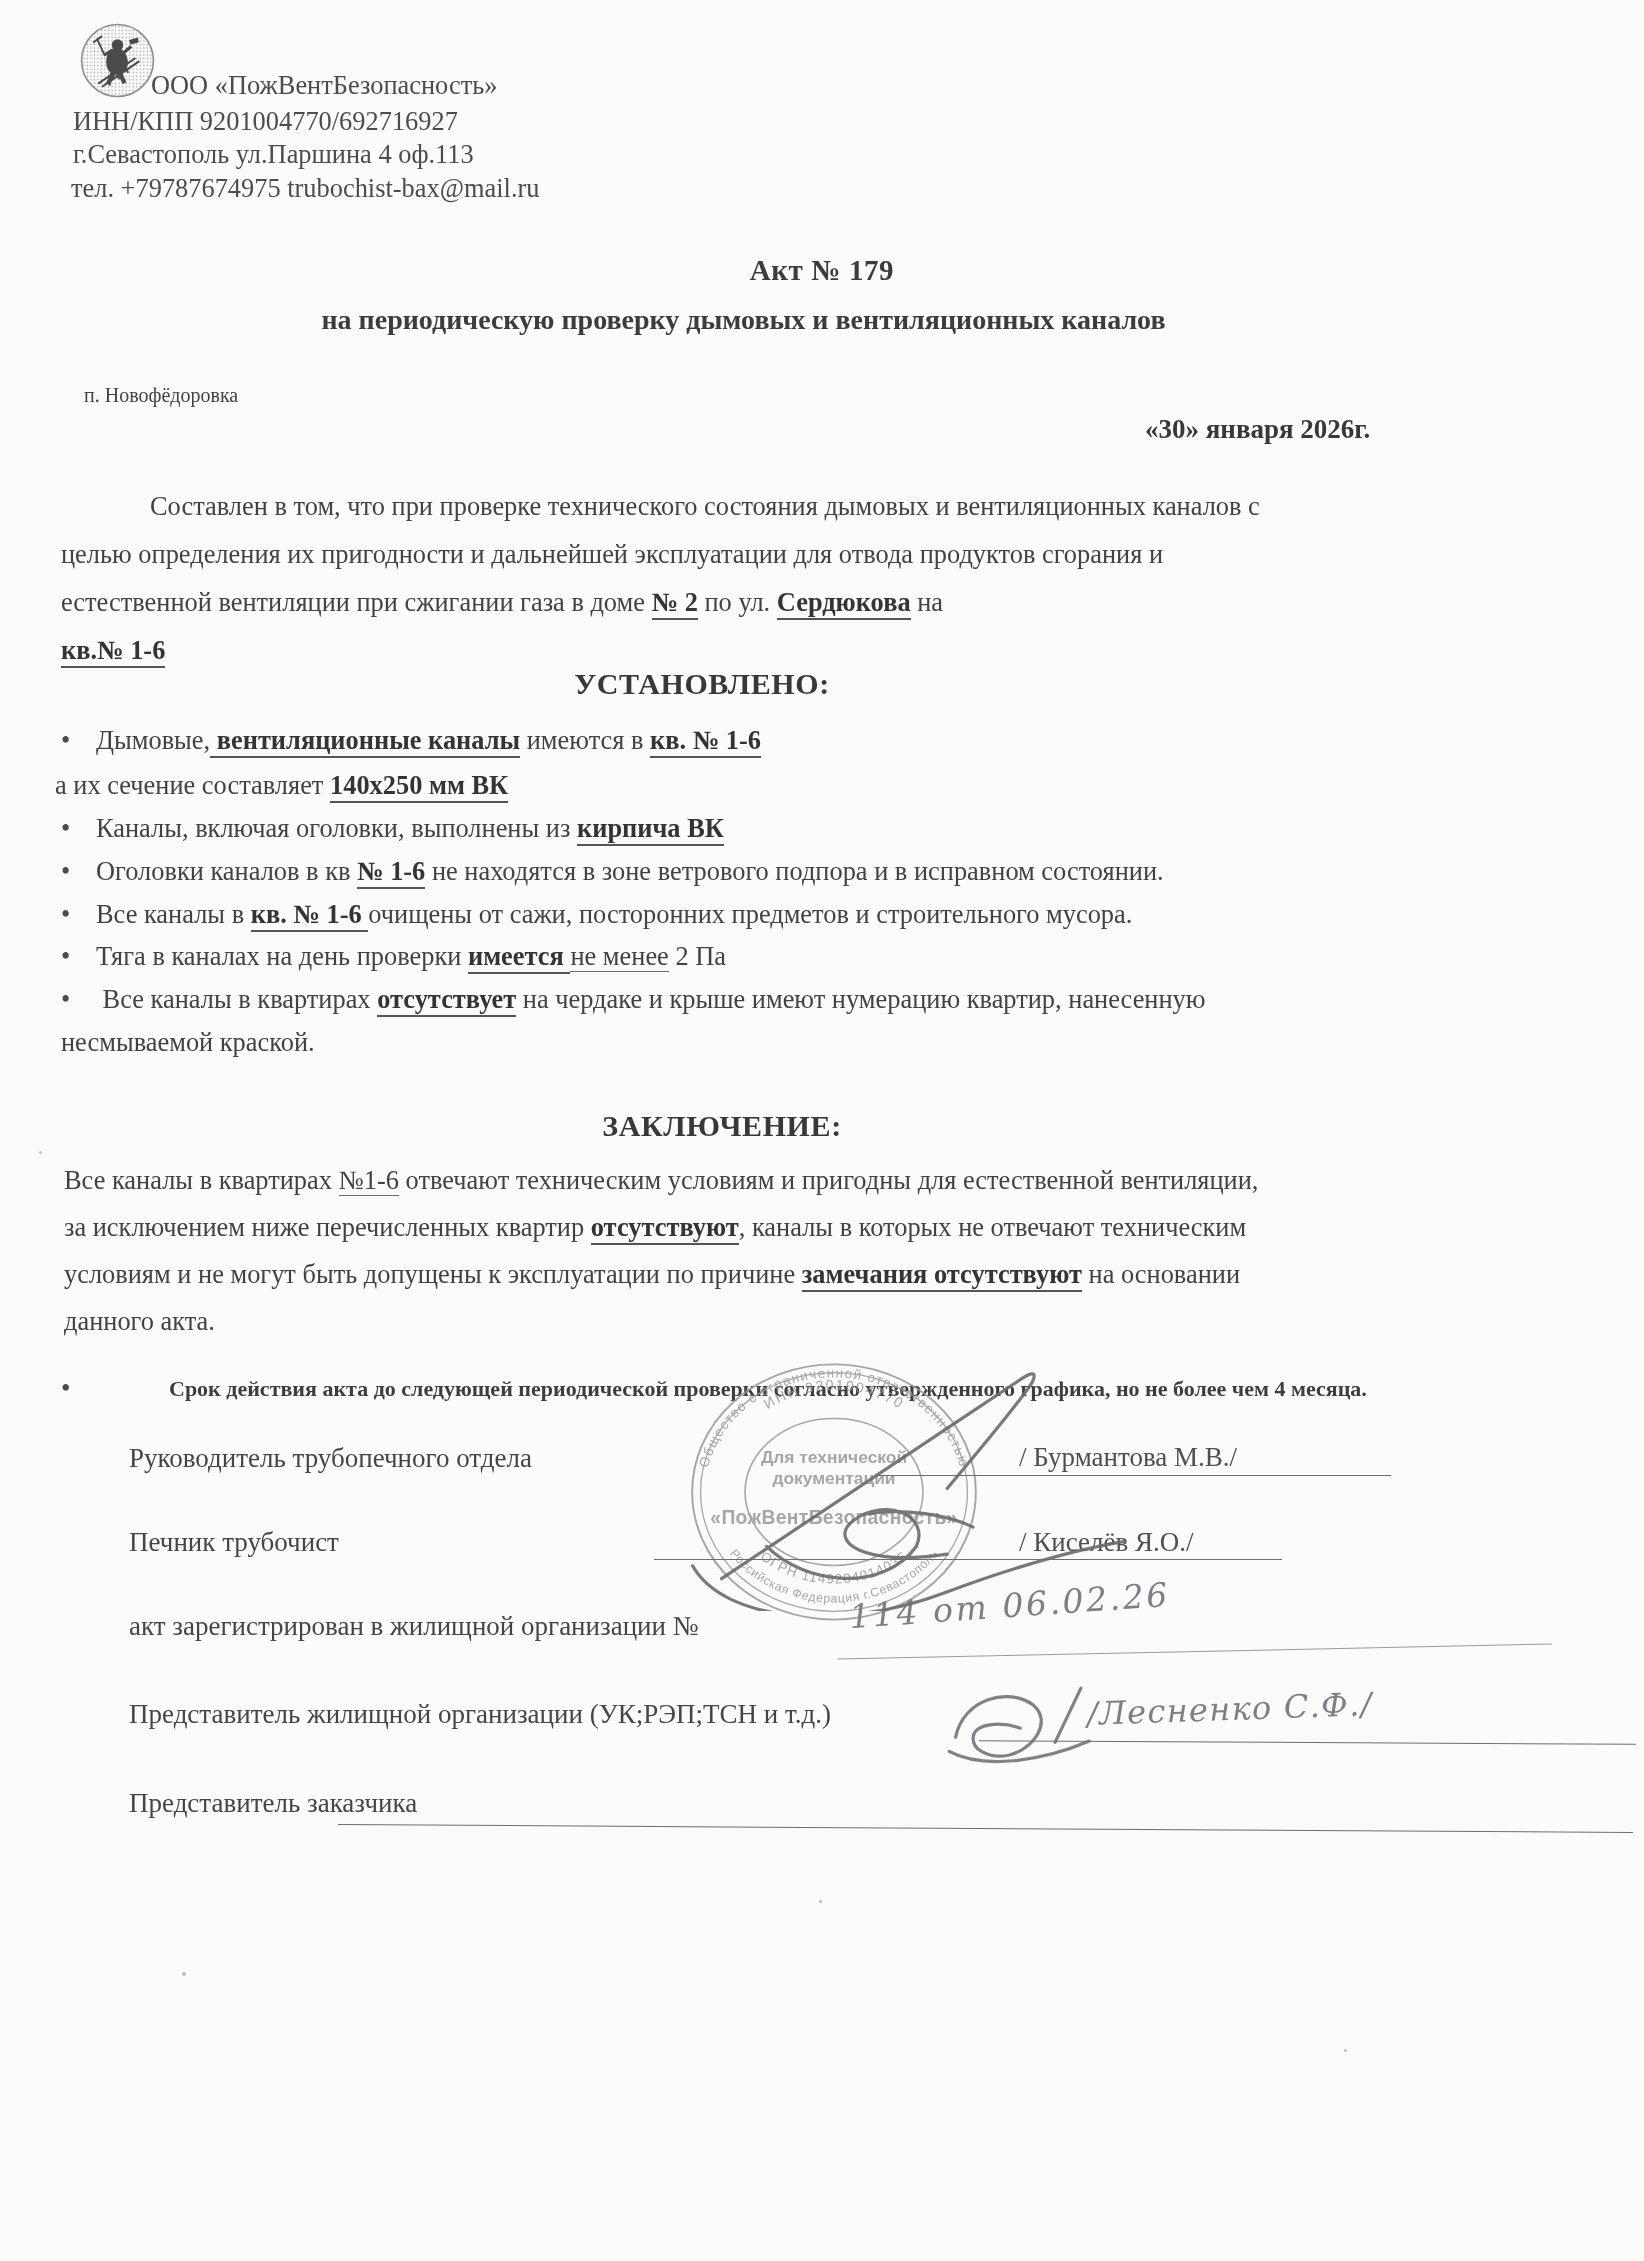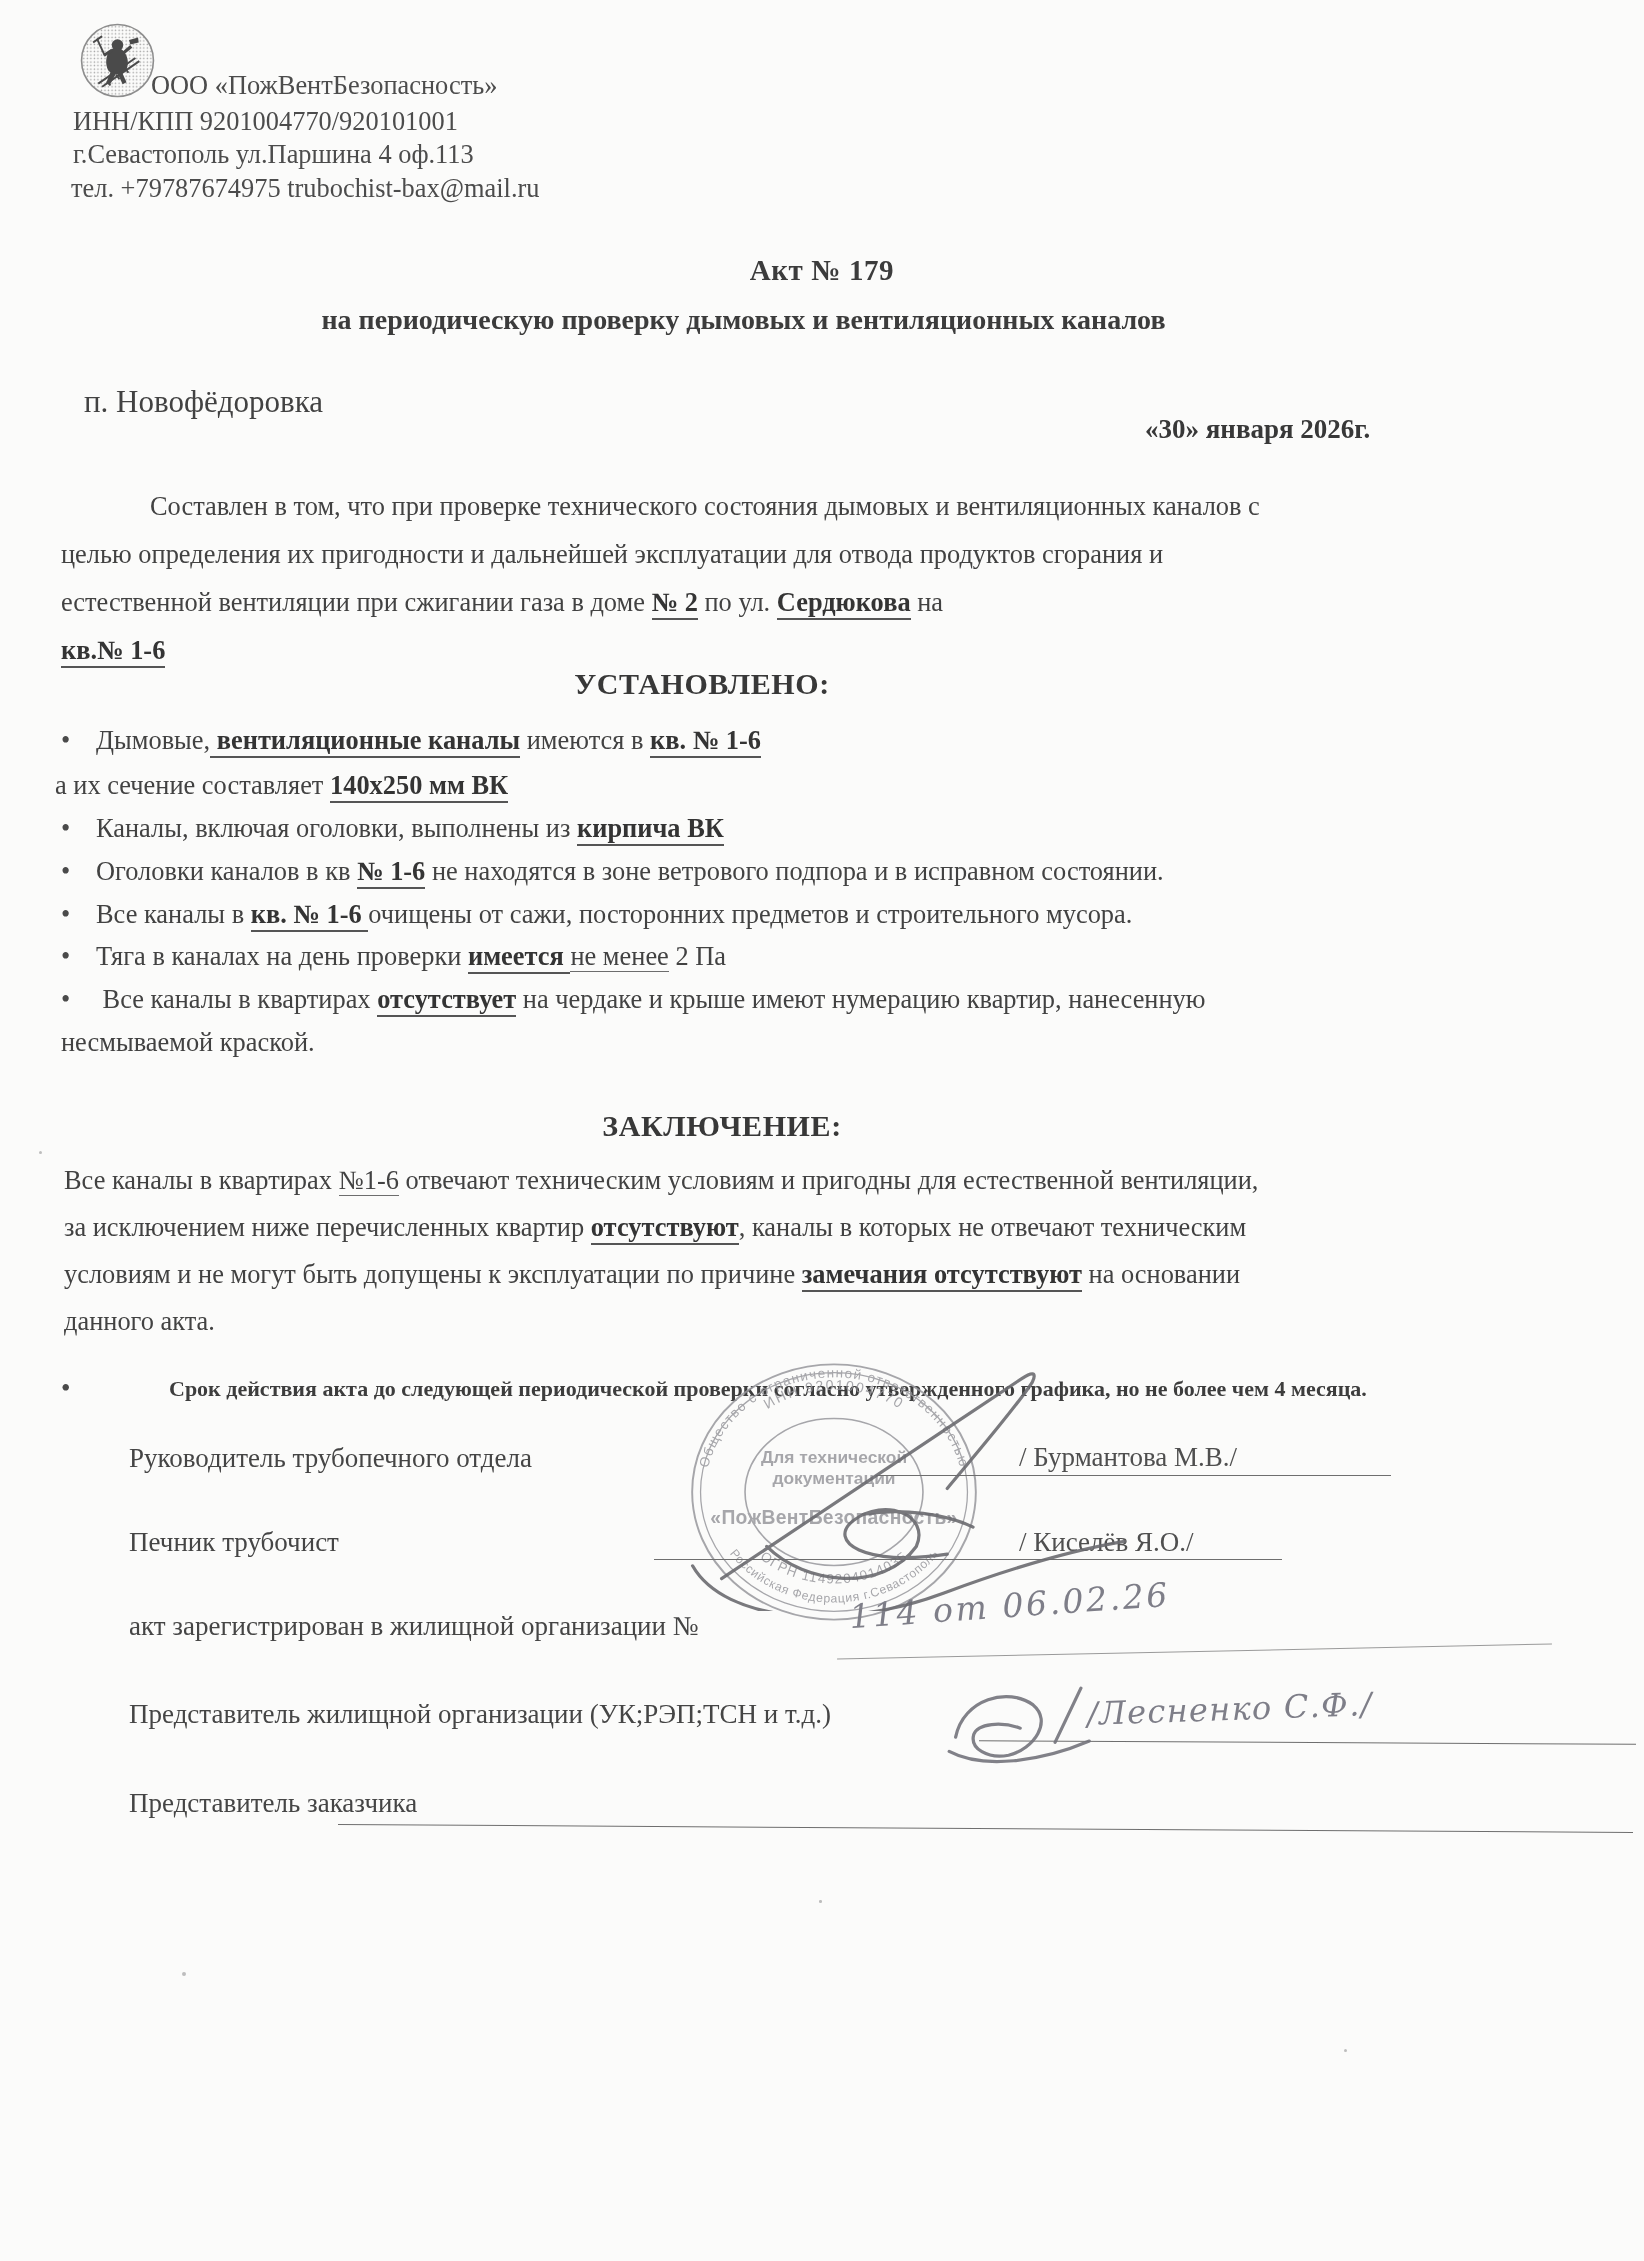--- a/index.html
+++ b/index.html
@@ -12,21 +12,21 @@
   .lh.company{left:151px;top:70px;}
   .lh.inn{left:73px;top:106px;}
   .lh.addr{left:73px;top:139px;}
   .lh.tel{left:71px;top:173px;}
   .logo{position:absolute;left:79px;top:22px;width:77px;height:77px;}
   
   .title1{position:absolute;left:0;top:254px;width:1644px;text-align:center;
     font-size:29px;font-weight:bold;color:#3c3c3c;letter-spacing:0.6px;}
   .title2{position:absolute;left:0;top:304px;width:1487px;text-align:center;
     font-size:28px;font-weight:bold;color:#3c3c3c;font-family:Liberation Serif, serif;}
-  .place{position:absolute;left:84px;top:384px;font-size:31px;}
+  .place{position:absolute;left:84px;top:384px;font-size:20px;}
   .date{position:absolute;left:1145px;top:383px;font-size:27px;font-weight:bold;color:#383838;margin-top:31px;}
   
   .intro{position:absolute;left:61px;top:482px;width:1520px;font-size:26.4px;line-height:48px;text-indent:89px;}
   
   .ub{font-weight:bold;color:#343434;border-bottom:2.6px solid #555;padding-bottom:0.6px;}
   .ul{border-bottom:1.3px solid #6d6d6d;}
   
   .h1{position:absolute;left:0;width:1404px;text-align:center;font-size:30px;font-weight:bold;color:#383838;letter-spacing:0.6px;}
   .h-est{top:667px;}
   .h-con{top:1109px;padding-left:20px;}
@@ -78,21 +78,21 @@
       <path d="M48,44 C42,52 40,66 46,76 C52,84 70,84 74,74 C79,63 75,50 68,44 C62,40 53,40 48,44 Z"></path>
       <path d="M50,76 L42,96 L48,98 L58,80 Z"></path>
       <path d="M66,76 L74,94 L68,97 L60,80 Z"></path>
       <path d="M52,46 L40,54 L38,50 L50,42 Z"></path>
       <path d="M68,46 L80,36 L83,40 L71,50 Z"></path>
       <path d="M78,28 L92,24 L93,32 L80,35 Z"></path>
     </g>
   </svg>
 
   <div class="lh company">ООО «ПожВентБезопасность»</div>
-  <div class="lh inn">ИНН/КПП 9201004770/920101001</div>
+  <div class="lh inn">ИНН/КПП 9201004770/692716927</div>
   <div class="lh addr">г.Севастополь ул.Паршина 4 оф.113</div>
   <div class="lh tel">тел. +79787674975 trubochist-bax@mail.ru</div>
 
   <div class="title1">Акт № 179</div>
   <div class="title2">на периодическую проверку дымовых и вентиляционных каналов</div>
 
   <div class="place">п. Новофёдоровка</div>
   <div class="date">«30» января 2026г.</div>
 
   <div class="intro">

